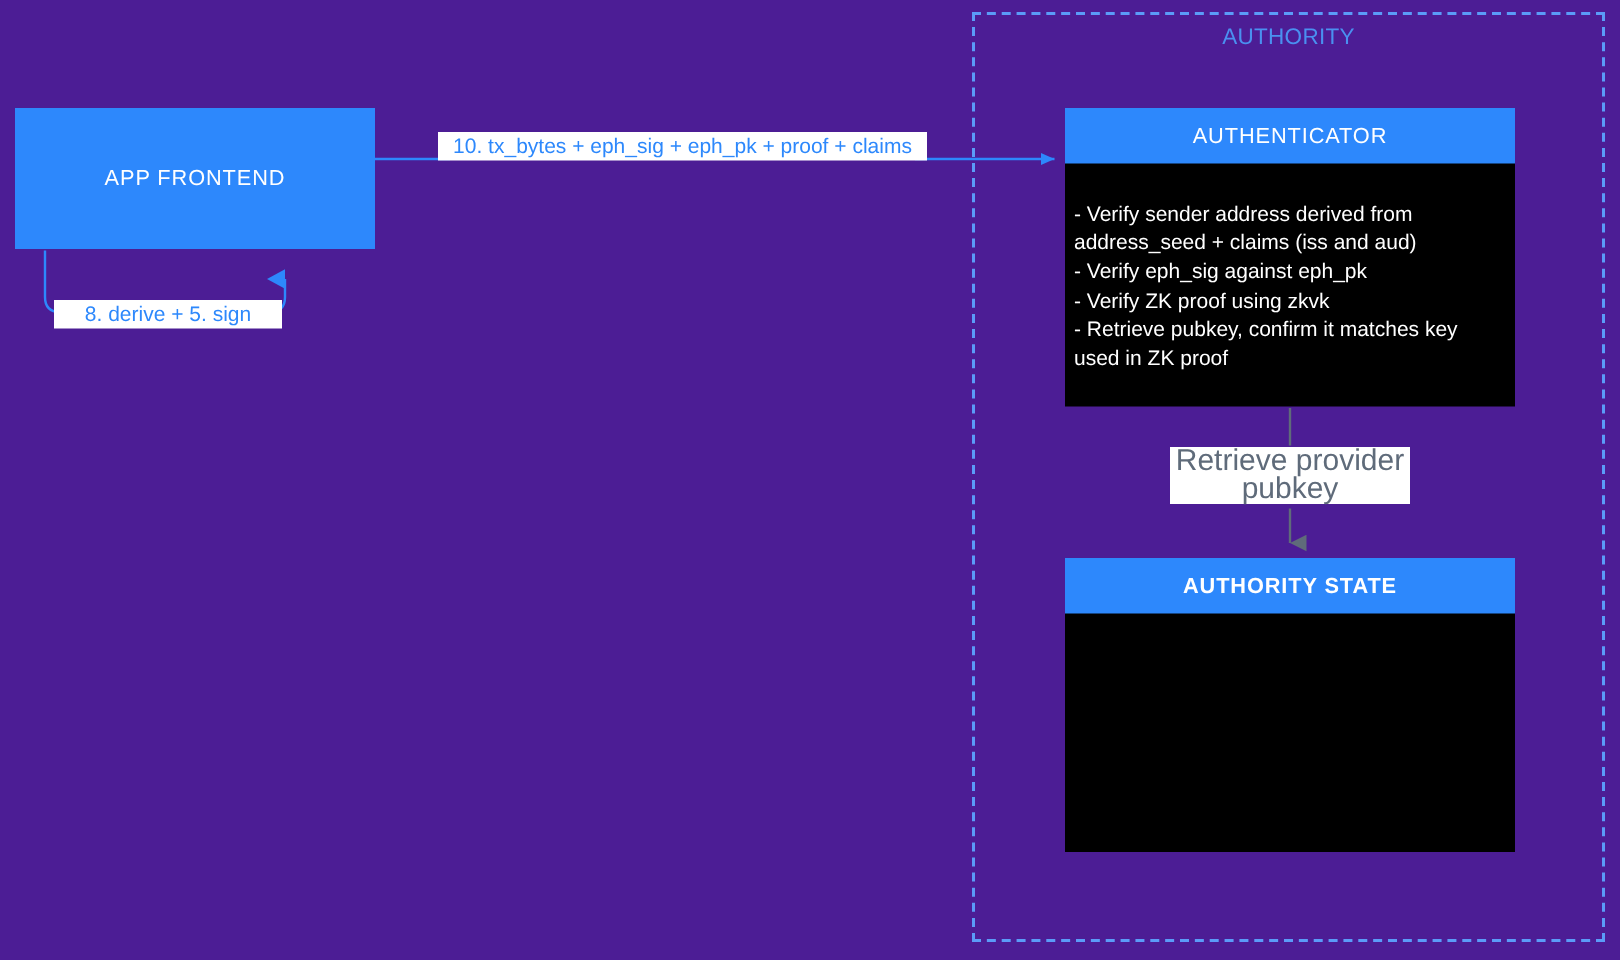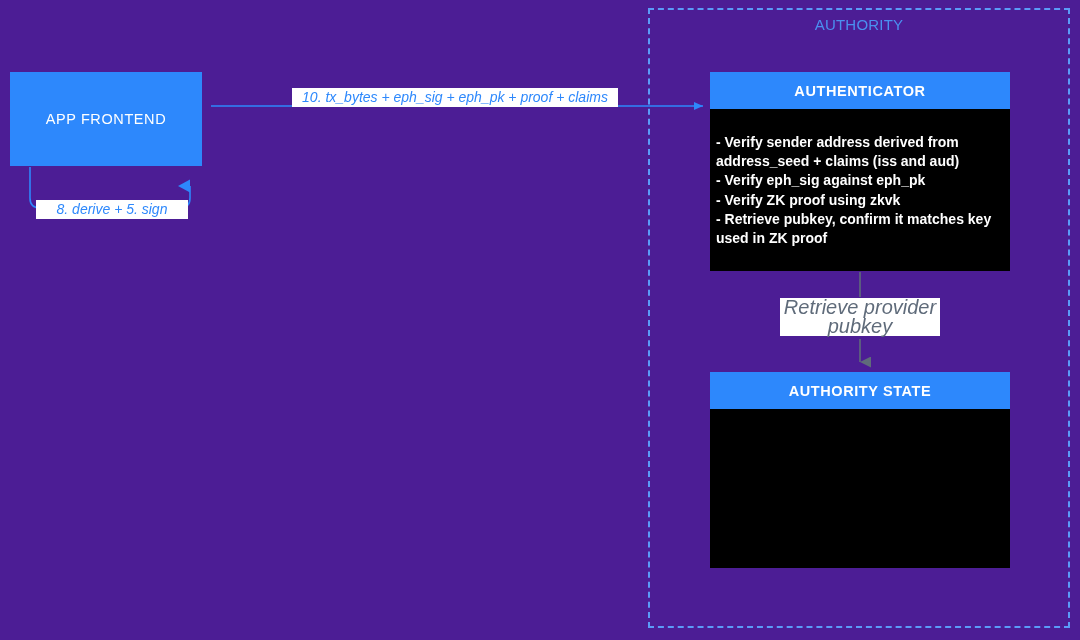--- a/index.html
+++ b/index.html
@@ -48,21 +48,21 @@
     color: #4a90f0;
     font-size: 15px;
     letter-spacing: 0.2px;
   }
 
   
   .app-frontend {
     position: absolute;
     left: 10px;
     top: 72px;
-    width: 192px;
+    width: 240px;
     height: 94px;
     background: #2d88fc;
     display: flex;
     align-items: center;
     justify-content: center;
     box-sizing: border-box;
   }
   .app-frontend .label {
     color: #ffffff;
     font-size: 14.5px;
@@ -94,21 +94,20 @@
     line-height: 19.2px;
     padding: 24px 6px 1px 6px;
     box-sizing: border-box;
     white-space: pre-wrap;
   }
 
   #authenticator-box {
     left: 710px;
     top: 72px;
     height: 199px;
-    font-weight: bold;
   }
   #authenticator-box .proc-body {
     height: 162px;
   }
 
   #authority-state-box {
     left: 710px;
     top: 372px;
     height: 196px;
     font-weight: bold;
@@ -116,21 +115,20 @@
   #authority-state-box .proc-body {
     height: 159px;
   }
 
   
   .edge-label {
     position: absolute;
     text-align: center;
     background: #ffffff;
     box-sizing: border-box;
-    font-style: italic;
   }
   .edge-label.blue {
     color: #2d88fc;
     font-size: 14px;
     line-height: 19px;
   }
   .edge-label.gray {
     color: #5f6b7a;
     font-size: 20px;
     line-height: 19px;

